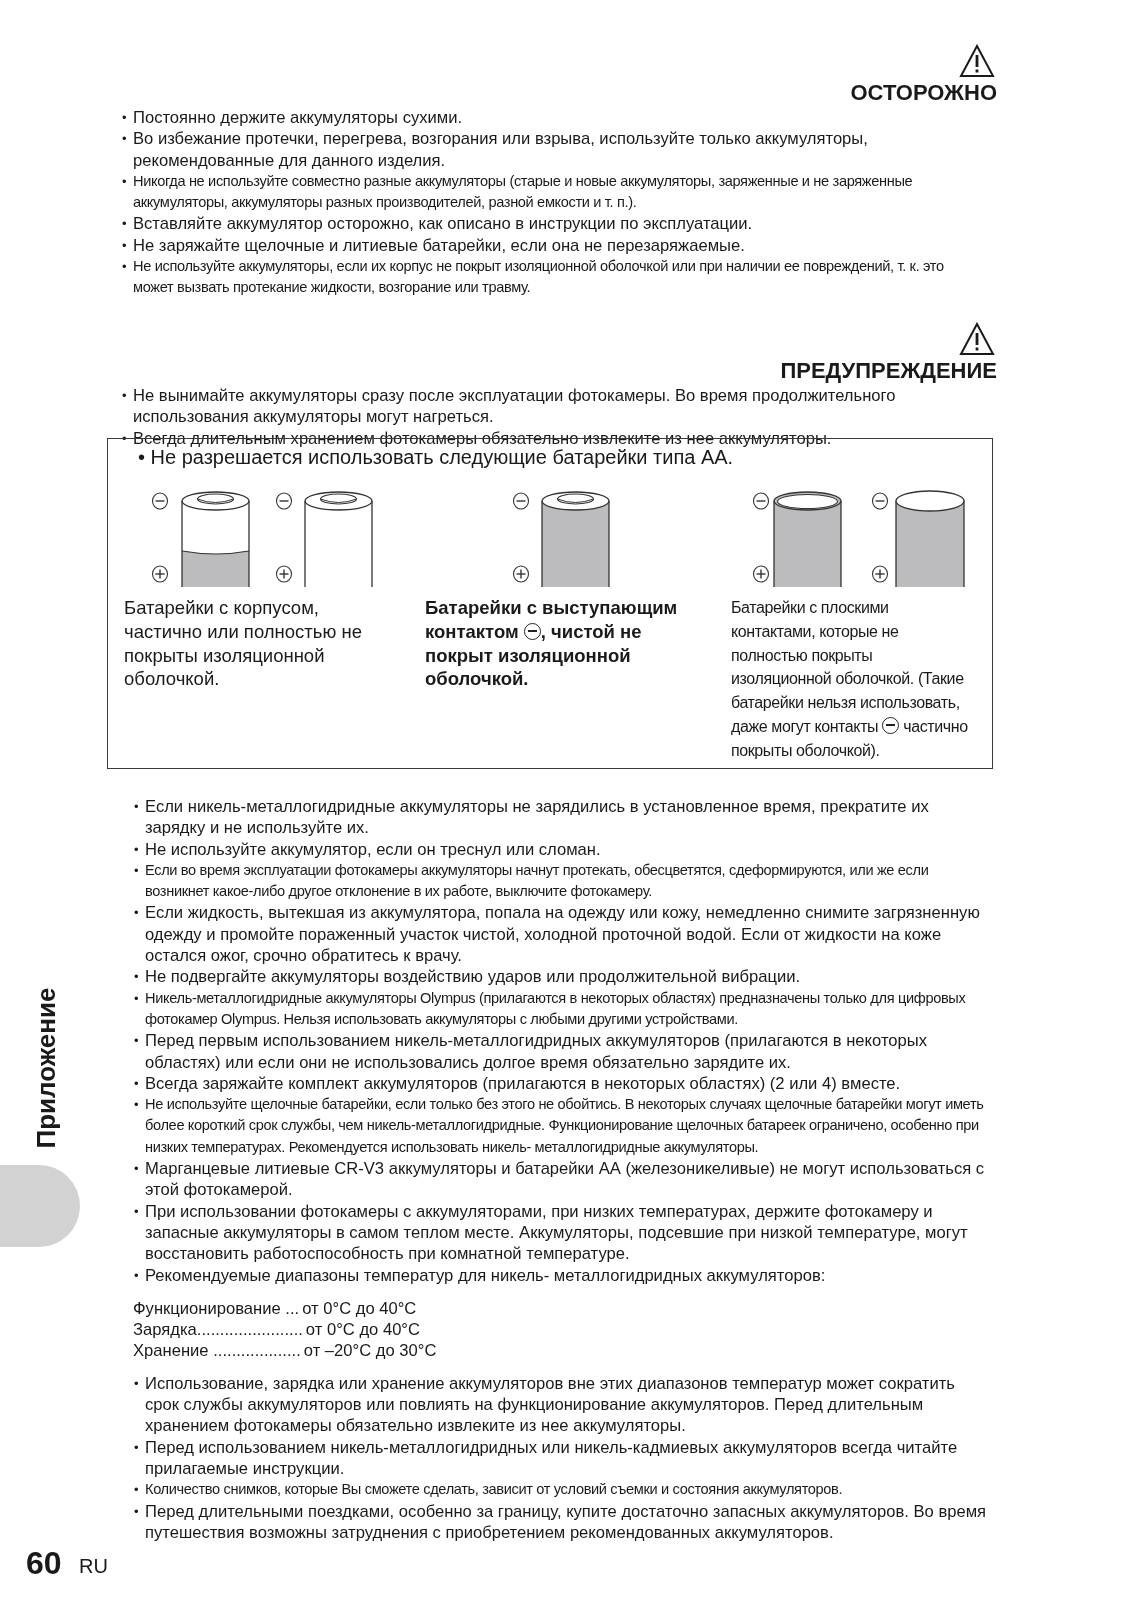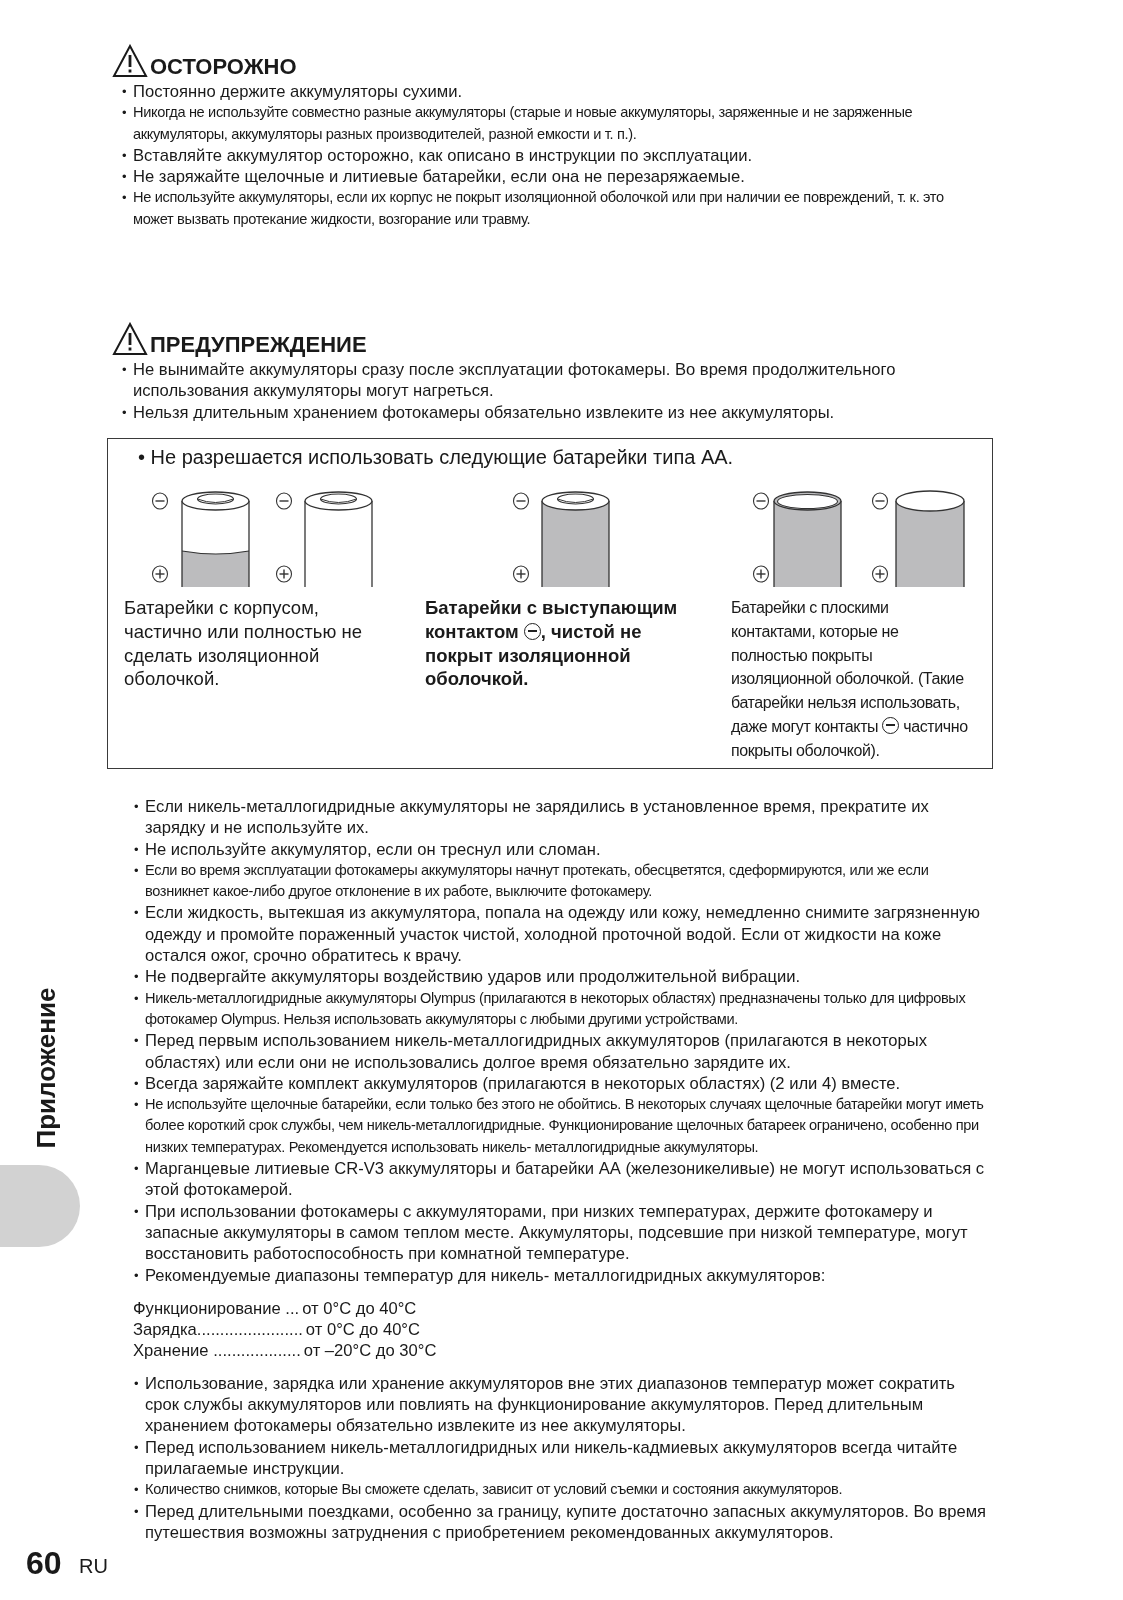--- a/index.html
+++ b/index.html
@@ -1,19 +1,19 @@
 <!DOCTYPE html>
 <html><head>
 <meta charset="utf-8">
 <style>
   html, body { margin: 0; padding: 0; background: #ffffff; }
   body { width: 1123px; height: 1600px; position: relative; overflow: hidden;
          font-family: "Liberation Sans", sans-serif; color: #1a1a1a; }
   .abs { position: absolute; }
-  .heading { font-weight: bold; font-size: 22px; letter-spacing: 0px; display: flex; align-items: flex-end; }
+  .heading { font-weight: bold; font-size: 22px; letter-spacing: 0px; display: flex; align-items: flex-end; flex-direction: column; }
   .heading svg { margin-right: 2px; }
   ul.list { list-style: none; margin: 12px; padding: 0; }
   ul.list li { position: relative; padding-left: 12px; font-size: 16.6px; line-height: 21.3px; }
   ul.list li.small { font-size: 14.6px; letter-spacing: -0.35px; line-height: 21.3px; }
   ul.list li::before { content: "•"; position: absolute; left: 1px; top: 0; font-size: 13px; }
   .temp-row { display: flex; font-size: 16.6px; line-height: 21px; }
   .box { border: 1.6px solid #3a3a3a; }
   .box-title { font-size: 20px; }
   .caption { font-size: 18.5px; line-height: 23.8px; }
   .caption.narrow { font-size: 16px; letter-spacing: -0.4px; line-height: 23.8px; }
@@ -34,39 +34,40 @@
   <div class="heading">
     <svg width="36" height="34" viewBox="0 0 36 34">
       <path d="M18 2 L34 32 L2 32 Z" fill="none" stroke="#1a1a1a" stroke-width="2"></path>
       <rect x="16.6" y="11" width="2.8" height="12" fill="#1a1a1a"></rect>
       <rect x="16.6" y="25.5" width="2.8" height="3" fill="#1a1a1a"></rect>
     </svg>
     <span style="position:relative; top:2px;">ОСТОРОЖНО</span>
   </div>
   <ul class="list" style="margin-top:3px; margin-left:9px;">
     <li>Постоянно держите аккумуляторы сухими.</li>
+    <li>Во избежание протечки, перегрева, возгорания или взрыва, используйте только аккумуляторы, рекомендованные для данного изделия.</li>
     <li class="small">Никогда не используйте совместно разные аккумуляторы (старые и новые аккумуляторы, заряженные и не заряженные аккумуляторы, аккумуляторы разных производителей, разной емкости и т. п.).</li>
     <li>Вставляйте аккумулятор осторожно, как описано в инструкции по эксплуатации.</li>
     <li>Не заряжайте щелочные и литиевые батарейки, если она не перезаряжаемые.</li>
     <li class="small">Не используйте аккумуляторы, если их корпус не покрыт изоляционной оболочкой или при наличии ее повреждений, т. к. это может вызвать протекание жидкости, возгорание или травму.</li>
   </ul>
 </div>
 
 <div class="abs" style="left:112px; top:322px; width:885px;">
   <div class="heading">
     <svg width="36" height="34" viewBox="0 0 36 34">
       <path d="M18 2 L34 32 L2 32 Z" fill="none" stroke="#1a1a1a" stroke-width="2"></path>
       <rect x="16.6" y="11" width="2.8" height="12" fill="#1a1a1a"></rect>
       <rect x="16.6" y="25.5" width="2.8" height="3" fill="#1a1a1a"></rect>
     </svg>
     <span style="position:relative; top:2px;">ПРЕДУПРЕЖДЕНИЕ</span>
   </div>
   <ul class="list" style="margin-top:3px; margin-left:9px;">
     <li>Не вынимайте аккумуляторы сразу после эксплуатации фотокамеры. Во время продолжительного использования аккумуляторы могут нагреться.</li>
-    <li>Нельзя длительным хранением фотокамеры обязательно извлеките из нее аккумуляторы.</li>
+    <li>Всегда длительным хранением фотокамеры обязательно извлеките из нее аккумуляторы.</li>
   </ul>
 </div>
 
 <div class="abs box" style="left:107px; top:438px; width:884px; height:329px;">
   <div class="abs box-title" style="left:30px; top:7px;">• Не разрешается использовать следующие батарейки типа АА.</div>
 
   <svg class="abs" style="left:0; top:40px;" width="884" height="108" viewBox="0 0 884 108">
     <defs>
       <g id="minus-sym">
         <ellipse cx="0" cy="0" rx="7.5" ry="8" fill="#fff" stroke="#333" stroke-width="1.1"></ellipse>
@@ -128,21 +129,21 @@
       <rect x="788" y="22" width="68" height="86" fill="#bcbcbe"></rect>
       <line x1="788" y1="22" x2="788" y2="108" stroke="#333" stroke-width="1.3"></line>
       <line x1="856" y1="22" x2="856" y2="108" stroke="#333" stroke-width="1.3"></line>
       <ellipse cx="822" cy="22" rx="34" ry="10" fill="#fff" stroke="#333" stroke-width="1.3"></ellipse>
     </g>
   </svg>
 
   <div class="abs caption" style="left:16px; top:157px; width:290px;">
     <div>Батарейки с корпусом,</div>
     <div>частично или полностью не</div>
-    <div>сделать изоляционной</div>
+    <div>покрыты изоляционной</div>
     <div>оболочкой.</div>
   </div>
 
   <div class="abs caption" style="left:317px; top:157px; width:290px;font-weight:bold;">
     <div>Батарейки с выступающим</div>
     <div>
       <span>контактом </span><span class="inline-minus"></span><span>, чистой не</span>
     </div>
     <div>покрыт изоляционной</div>
     <div>оболочкой.</div>

